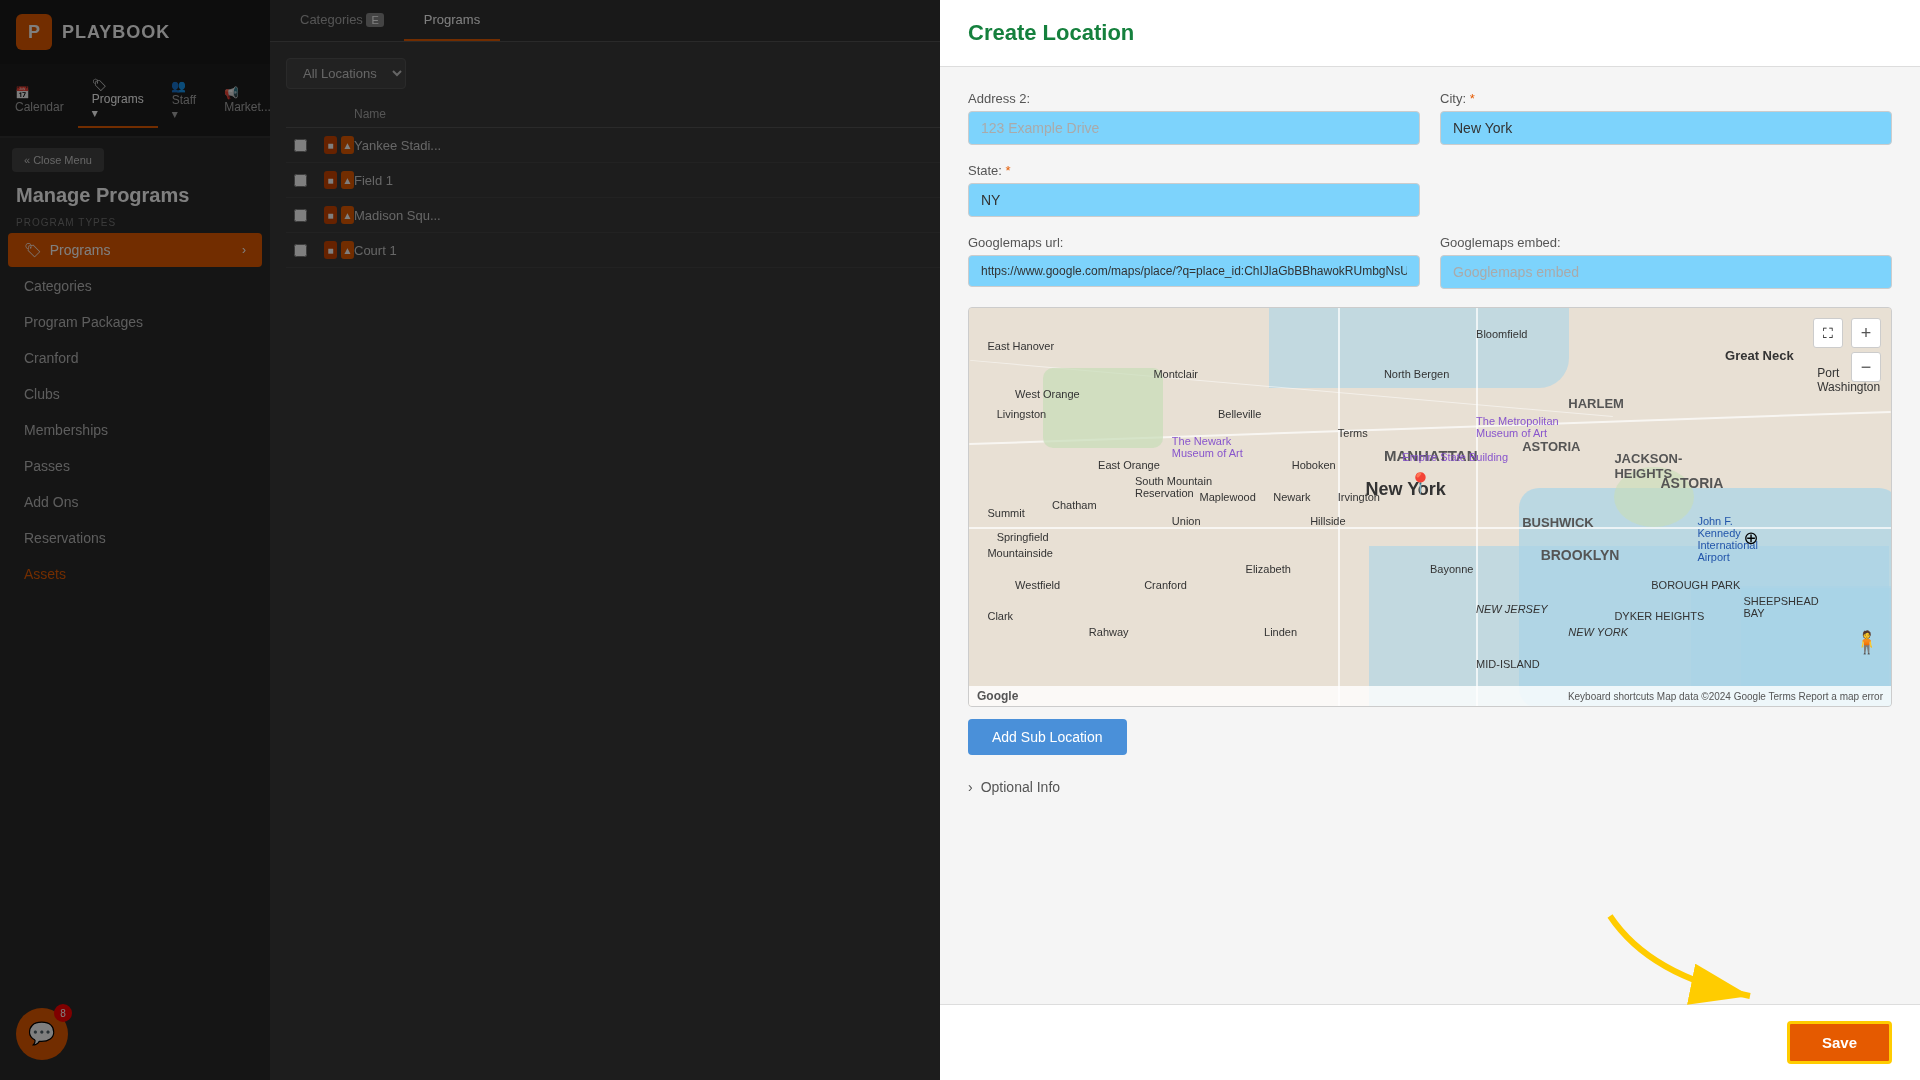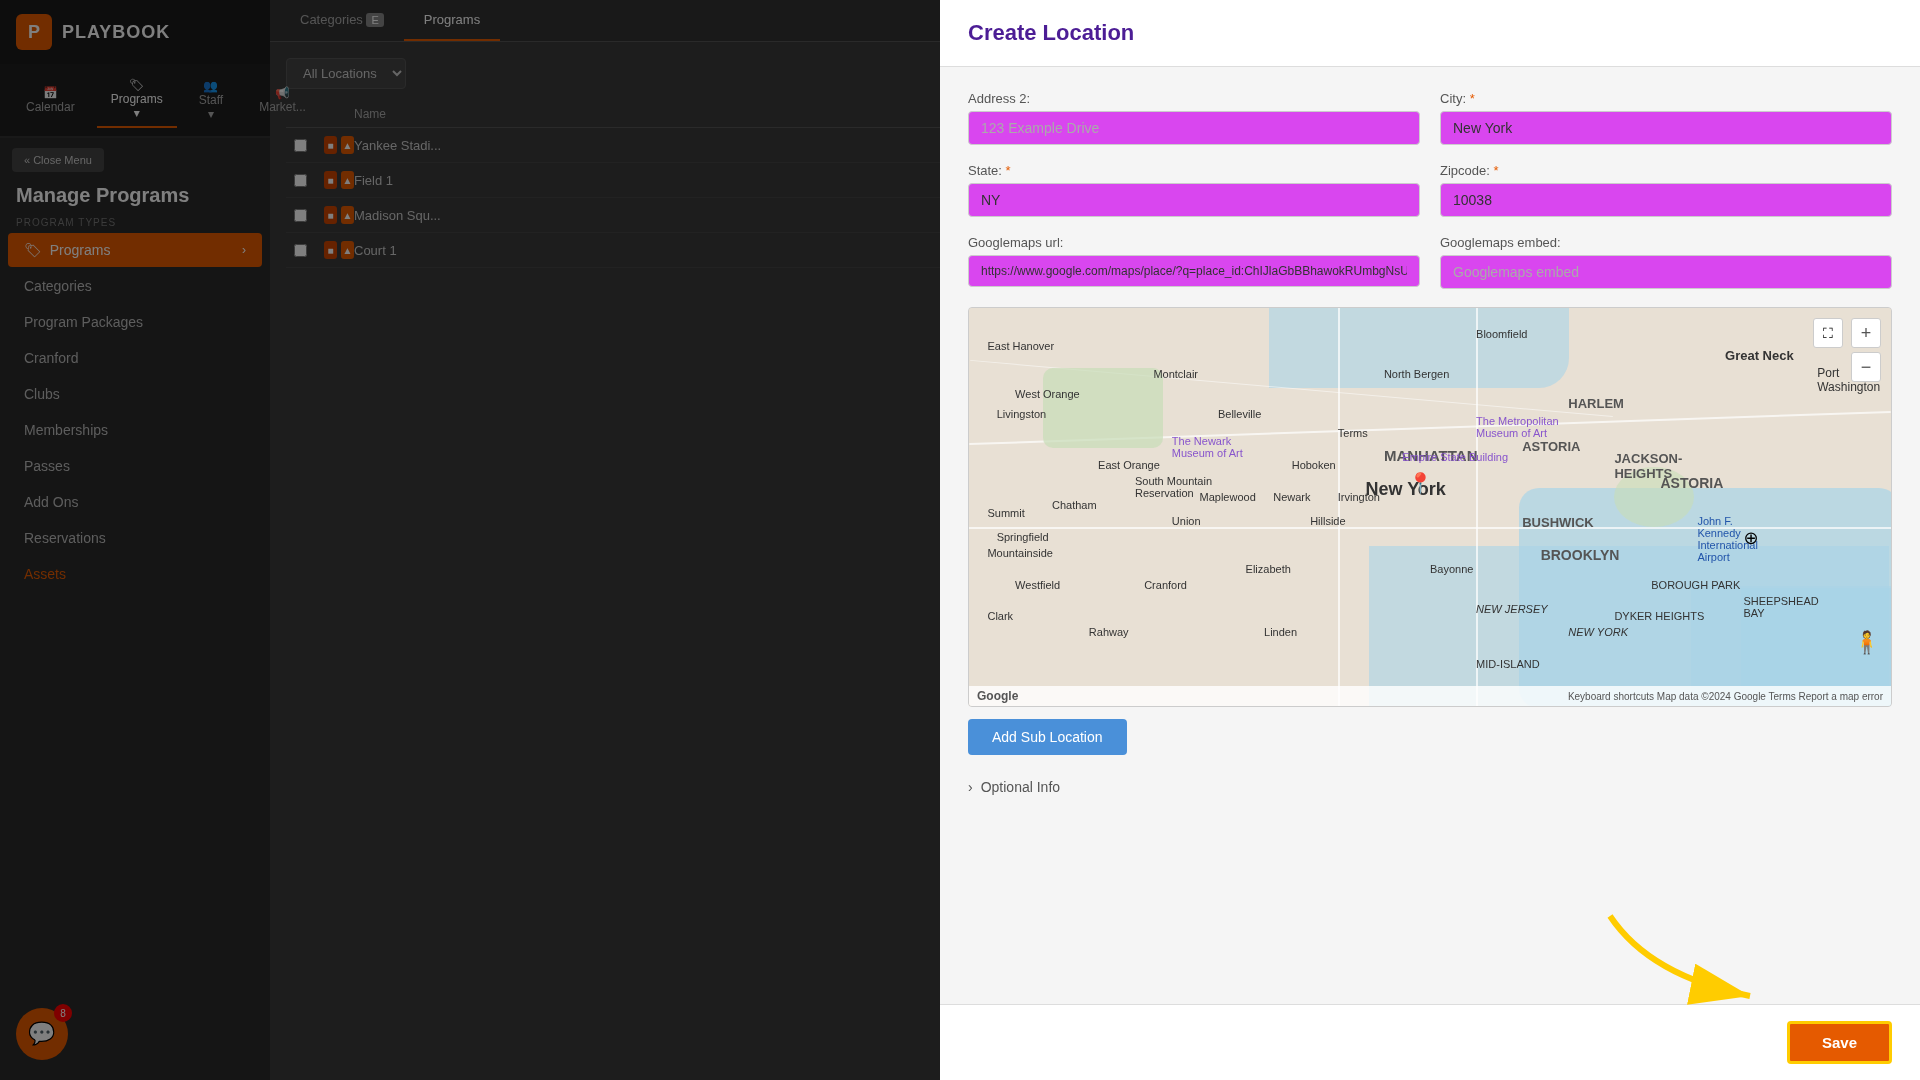--- a/index.html
+++ b/index.html
@@ -36,25 +36,24 @@
       font-size: 18px;
     }
     .logo-text {
       color: white;
       font-size: 18px;
       font-weight: bold;
       letter-spacing: 1px;
     }
     .top-nav {
       background: #1f1f1f;
-      padding: 8px 12px;
-      display: flex;
-      gap: 8px;
+      padding: 8px 1px;
+      display: flex;
+      gap: 0;
       border-bottom: 2px solid #333;
-      text-align: center;
     }
     .top-nav-item {
       color: #aaa;
       font-size: 12px;
       padding: 6px 14px;
       cursor: pointer;
       display: flex;
       align-items: center;
       gap: 4px;
     }
@@ -237,21 +236,21 @@
       background: #f5f5f5;
       overflow-y: auto;
       display: flex;
       flex-direction: column;
     }
     .modal-title {
       background: white;
       padding: 20px 28px;
       font-size: 22px;
       font-weight: bold;
-      color: #4c1d95;
+      color: #15803d;
       border-bottom: 1px solid #ddd;
     }
     .modal-body {
       padding: 24px 28px;
       flex: 1;
       overflow-y: auto;
     }
     .form-row {
       display: grid;
       grid-template-columns: 1fr 1fr;
@@ -268,21 +267,21 @@
       color: #555;
       font-weight: 500;
     }
     .required { color: #e55a00; }
     .form-input {
       border: 1px solid #ccc;
       border-radius: 4px;
       padding: 8px 12px;
       font-size: 14px;
       color: #333;
-      background: #d946ef;
+      background: #7dd3fc;
       outline: none;
     }
     .form-input::placeholder { color: #aaa; }
     .map-container {
       width: 100%;
       height: 400px;
       border: 1px solid #ccc;
       border-radius: 4px;
       overflow: hidden;
       position: relative;
@@ -562,24 +561,20 @@
         </div>
         <div class="form-group">
           <label class="form-label">City: <span class="required">*</span></label>
           <input class="form-input" type="text" value="New York" style="">
         </div>
       </div>
       <div class="form-row">
         <div class="form-group">
           <label class="form-label">State: <span class="required">*</span></label>
           <input class="form-input" type="text" value="NY" style="">
-        </div>
-        <div class="form-group">
-          <label class="form-label">Zipcode: <span class="required">*</span></label>
-          <input class="form-input" type="text" value="10038" style="">
         </div>
       </div>
       <div class="form-row">
         <div class="form-group">
           <label class="form-label">Googlemaps url:</label>
           <input class="form-input" type="text" value="https://www.google.com/maps/place/?q=place_id:ChIJlaGbBBhawokRUmbgNsUmr-s" style="font-size: 12px;">
         </div>
         <div class="form-group">
           <label class="form-label">Googlemaps embed:</label>
           <input class="form-input" type="text" placeholder="Googlemaps embed" style="">

